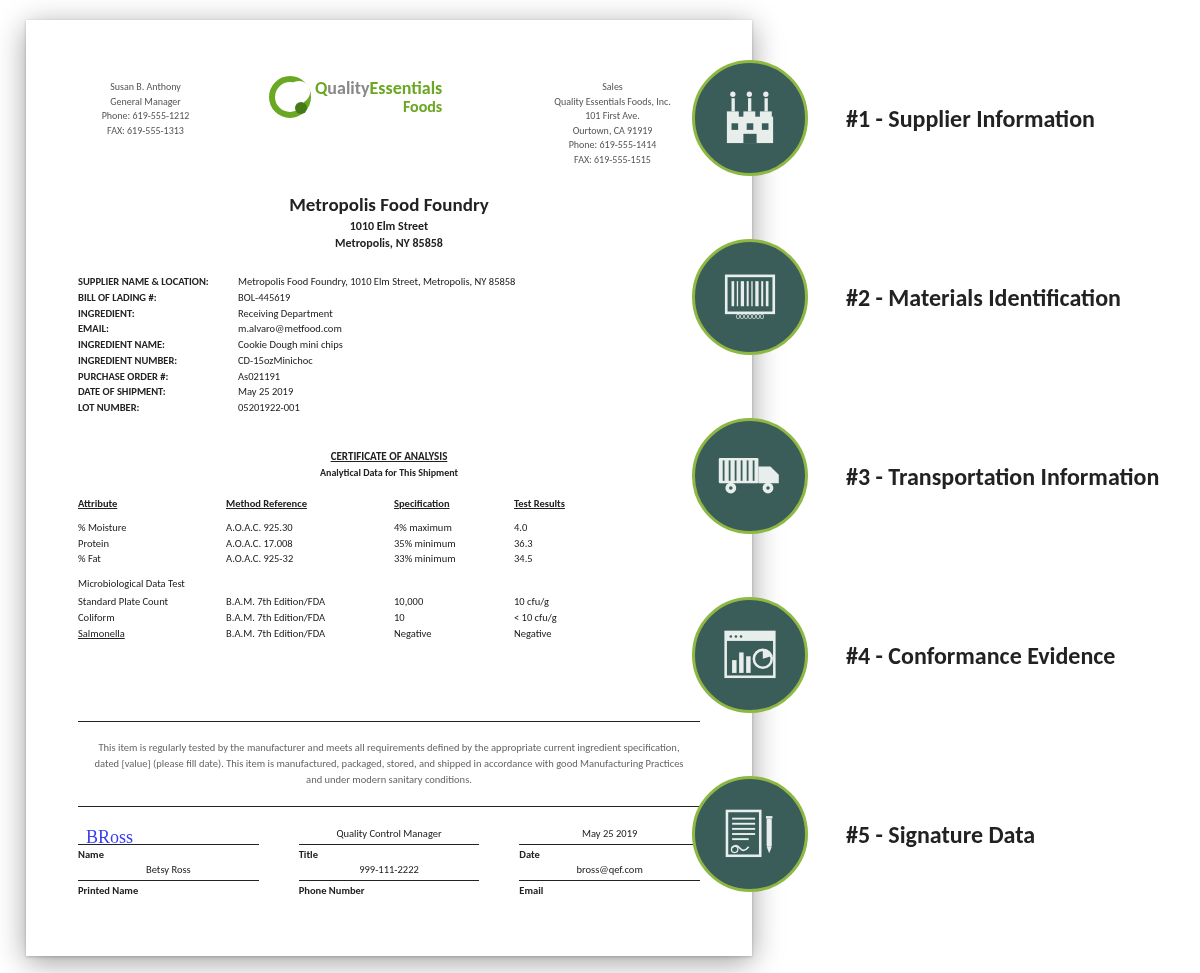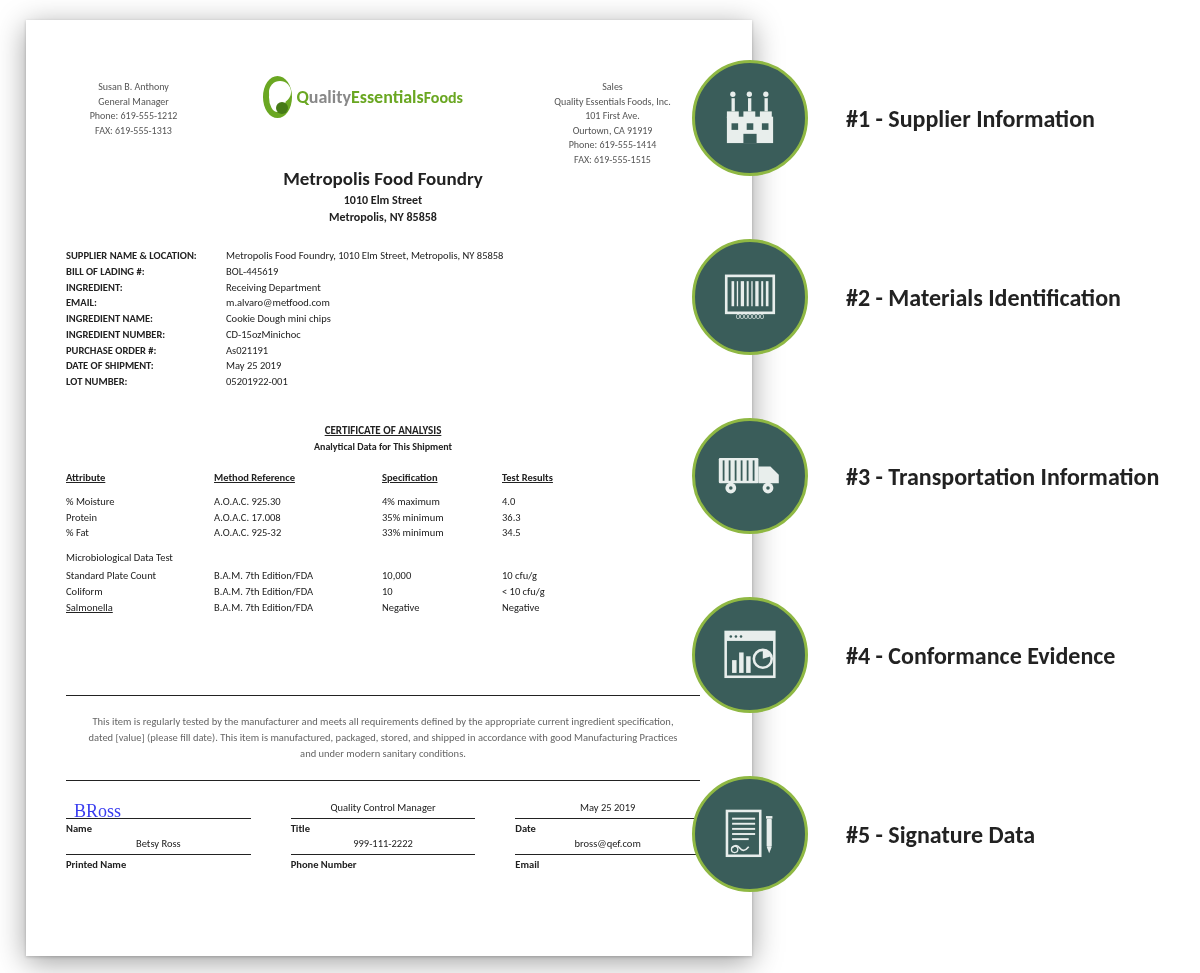--- a/index.html
+++ b/index.html
@@ -1,31 +1,31 @@
 <!DOCTYPE html>
 <html><head>
 <meta charset="utf-8">
 <style>
 *{box-sizing:border-box;margin:0;padding:0}
 body{background:#fff;font-family:"Segoe UI",Calibri,Arial,sans-serif;width:1200px;height:973px;position:relative;overflow:hidden}
-.page{position:absolute;left:26px;top:20px;width:726px;height:936px;background:#fff;box-shadow:0 6px 28px rgba(0,0,0,.38),0 1px 3px rgba(0,0,0,.2);padding:60px 52px 40px 40px;color:#222;font-size:11px}
+.page{position:absolute;left:26px;top:20px;width:726px;height:936px;background:#fff;box-shadow:0 6px 28px rgba(0,0,0,.38),0 1px 3px rgba(0,0,0,.2);padding:60px 52px 40px 52px;color:#222;font-size:11px}
 .hdr{display:flex;justify-content:space-between;align-items:flex-start;font-size:10px;color:#555}
 .hdr .col{text-align:center;line-height:1.45}
 .hdr .col.left{text-align:center;width:135px}
 .hdr .col.right{text-align:center;width:175px}
 .logo{width:200px;margin-top:-4px}
 .logo-row{display:flex;align-items:center;gap:4px}
 .q{width:42px;height:42px;border:6px solid #6aa722;border-radius:50%;position:relative}
 .q .arc{position:absolute;top:-1px;right:-5px;width:22px;height:22px;background:#fff;border-radius:50%}
 .q .dot{position:absolute;right:-2px;bottom:-2px;width:12px;height:12px;background:#467a17;border-radius:50%}
-.logo-txt{display:flex;line-height:1}
+.logo-txt{display:flex;flex-direction:column;line-height:1}
 .logo-txt .l1{font-size:18px;font-weight:700;color:#888}
 .logo-txt .l1 .g{color:#6aa722}
 .logo-txt .l2{font-size:16px;font-weight:700;color:#6aa722;text-align:right;margin-top:2px}
-.addr{text-align:center;}
+.addr{text-align:center;margin-top:26px}
 .addr .n{font-size:19px;font-weight:700}
 .addr .a1,.addr .a2{font-size:12px;font-weight:700;margin-top:3px}
 .meta{margin-top:24px;font-size:10.5px}
 .meta-row{display:flex;line-height:1.5}
 .meta-row .k{width:160px;font-weight:700}
 .cert{margin-top:34px}
 .cert .t1{text-align:center;font-weight:700;text-decoration:underline;font-size:11px}
 .cert .t2{text-align:center;font-weight:700;font-size:10px;margin-top:3px}
 .tbl{margin-top:18px;font-size:10.5px}
 .tbl .hd{display:flex;font-weight:700;text-decoration:underline;margin-bottom:10px}

